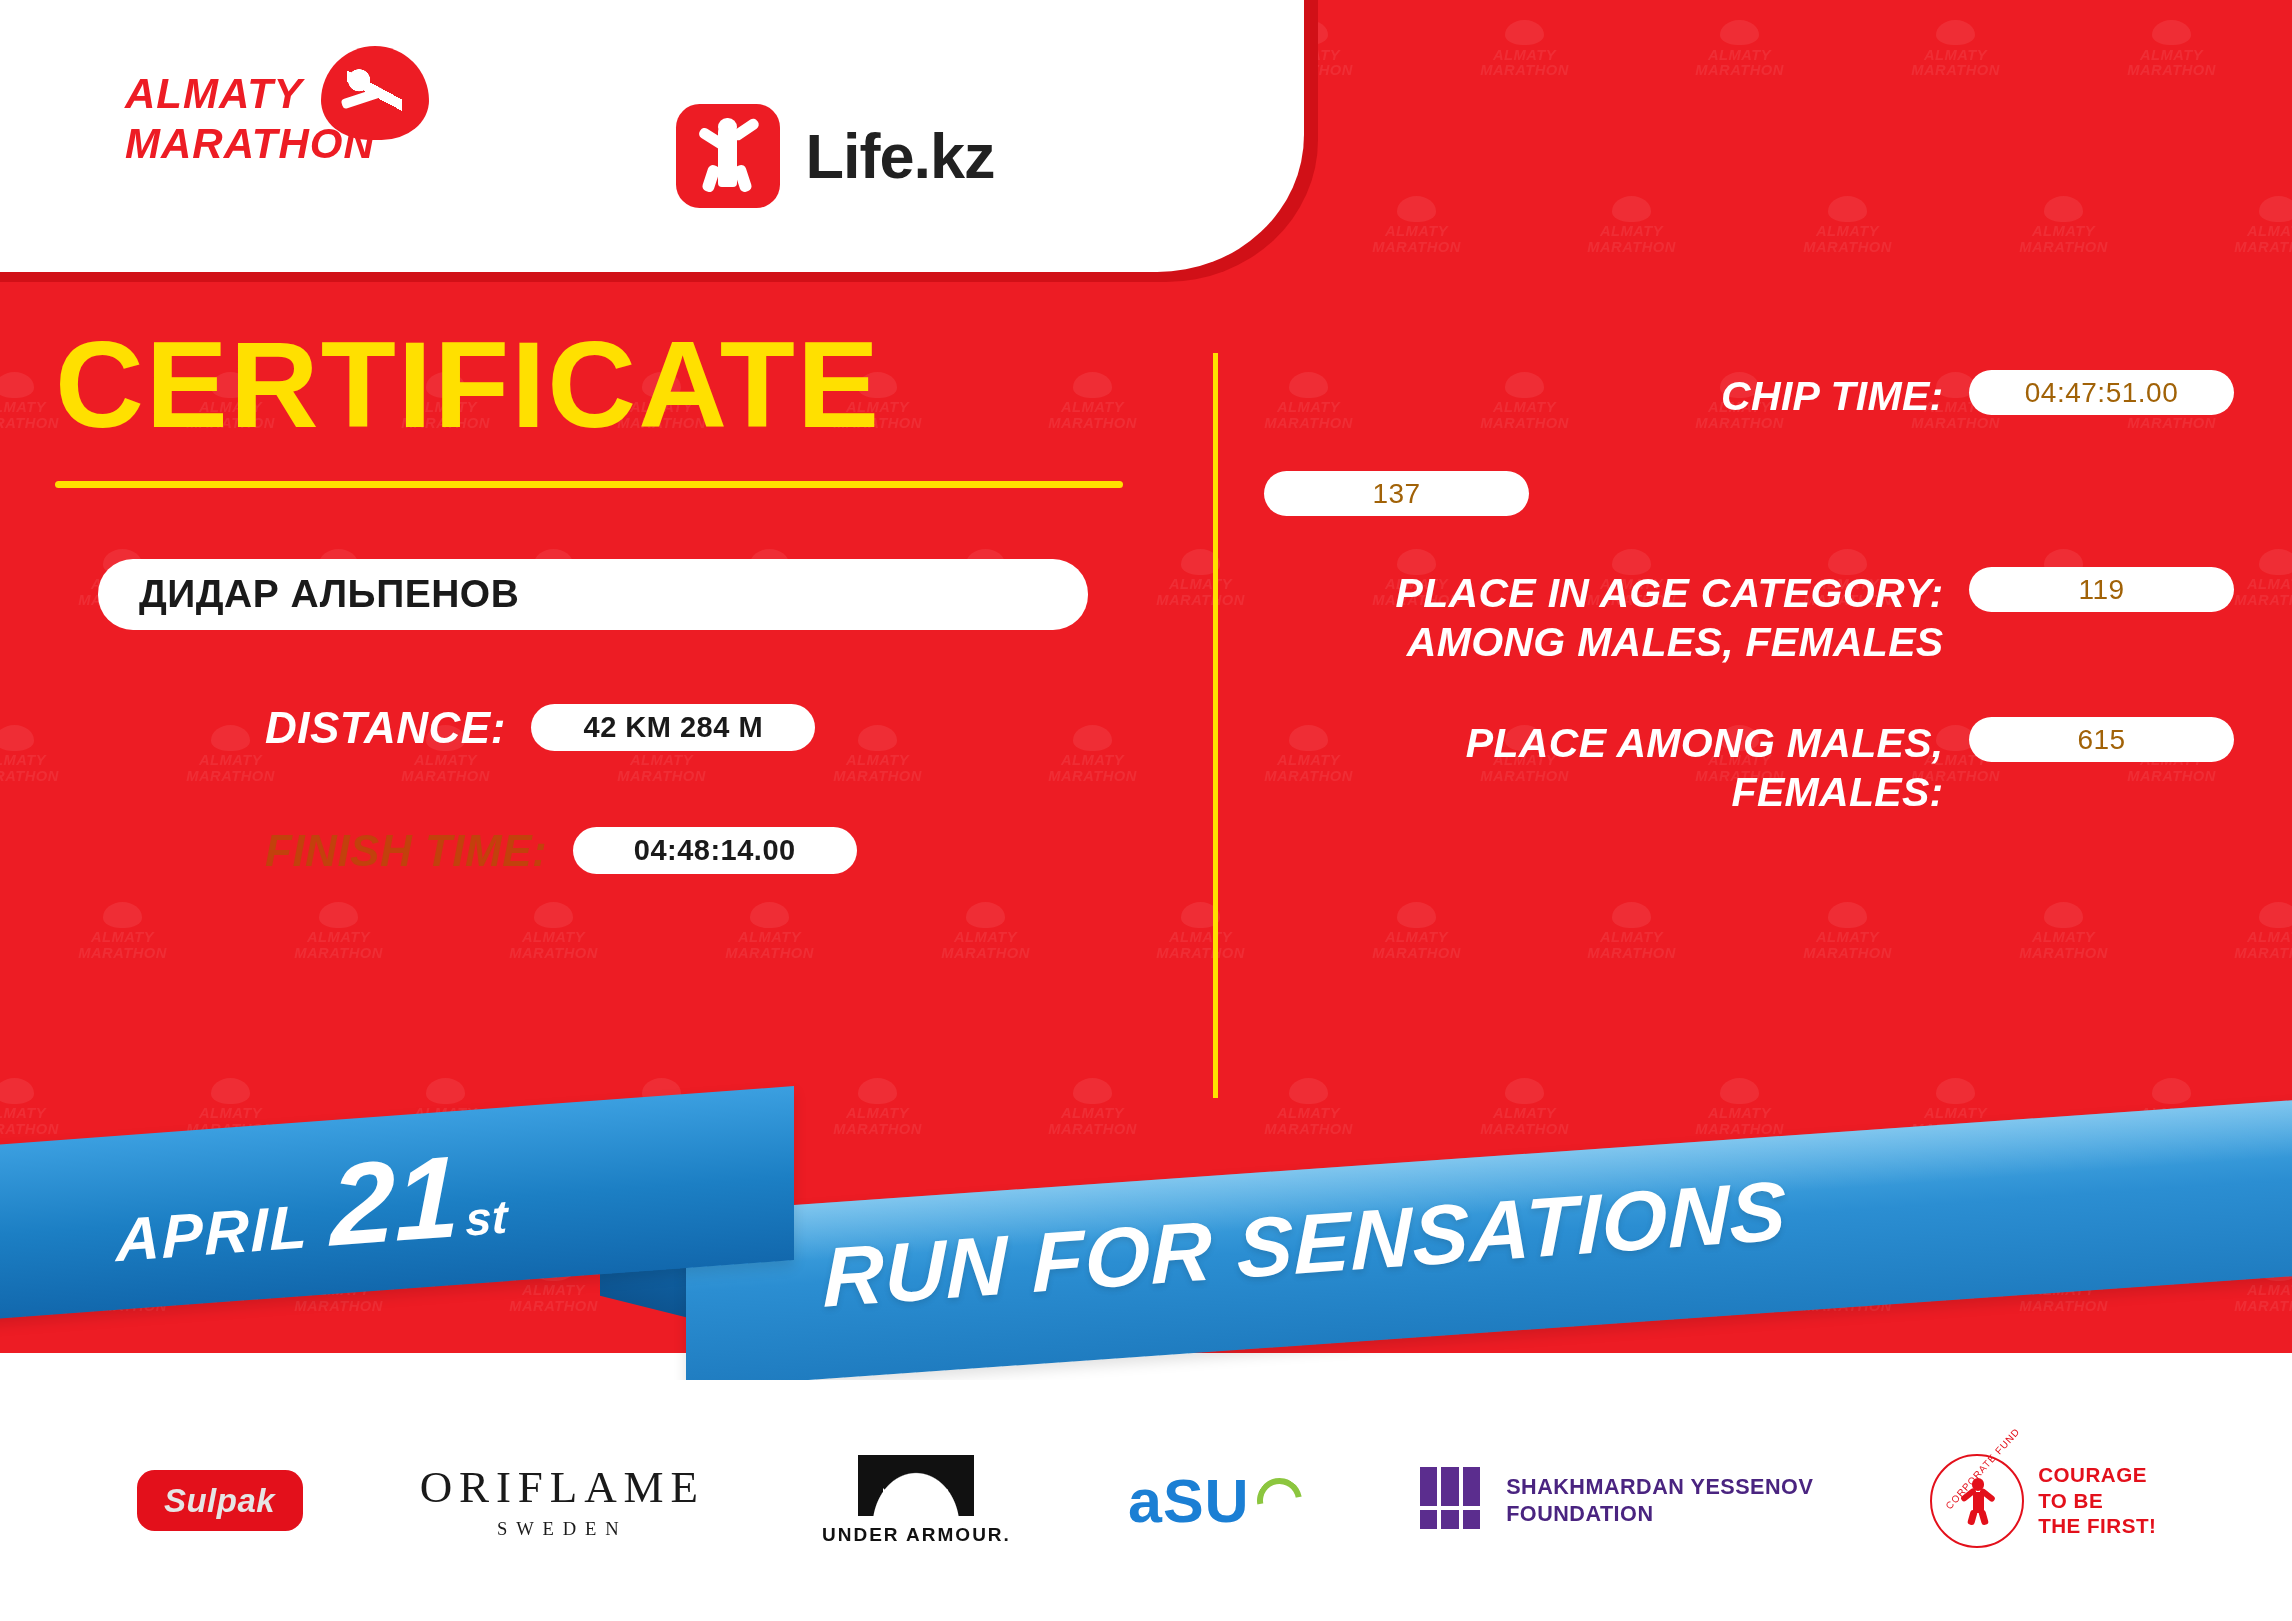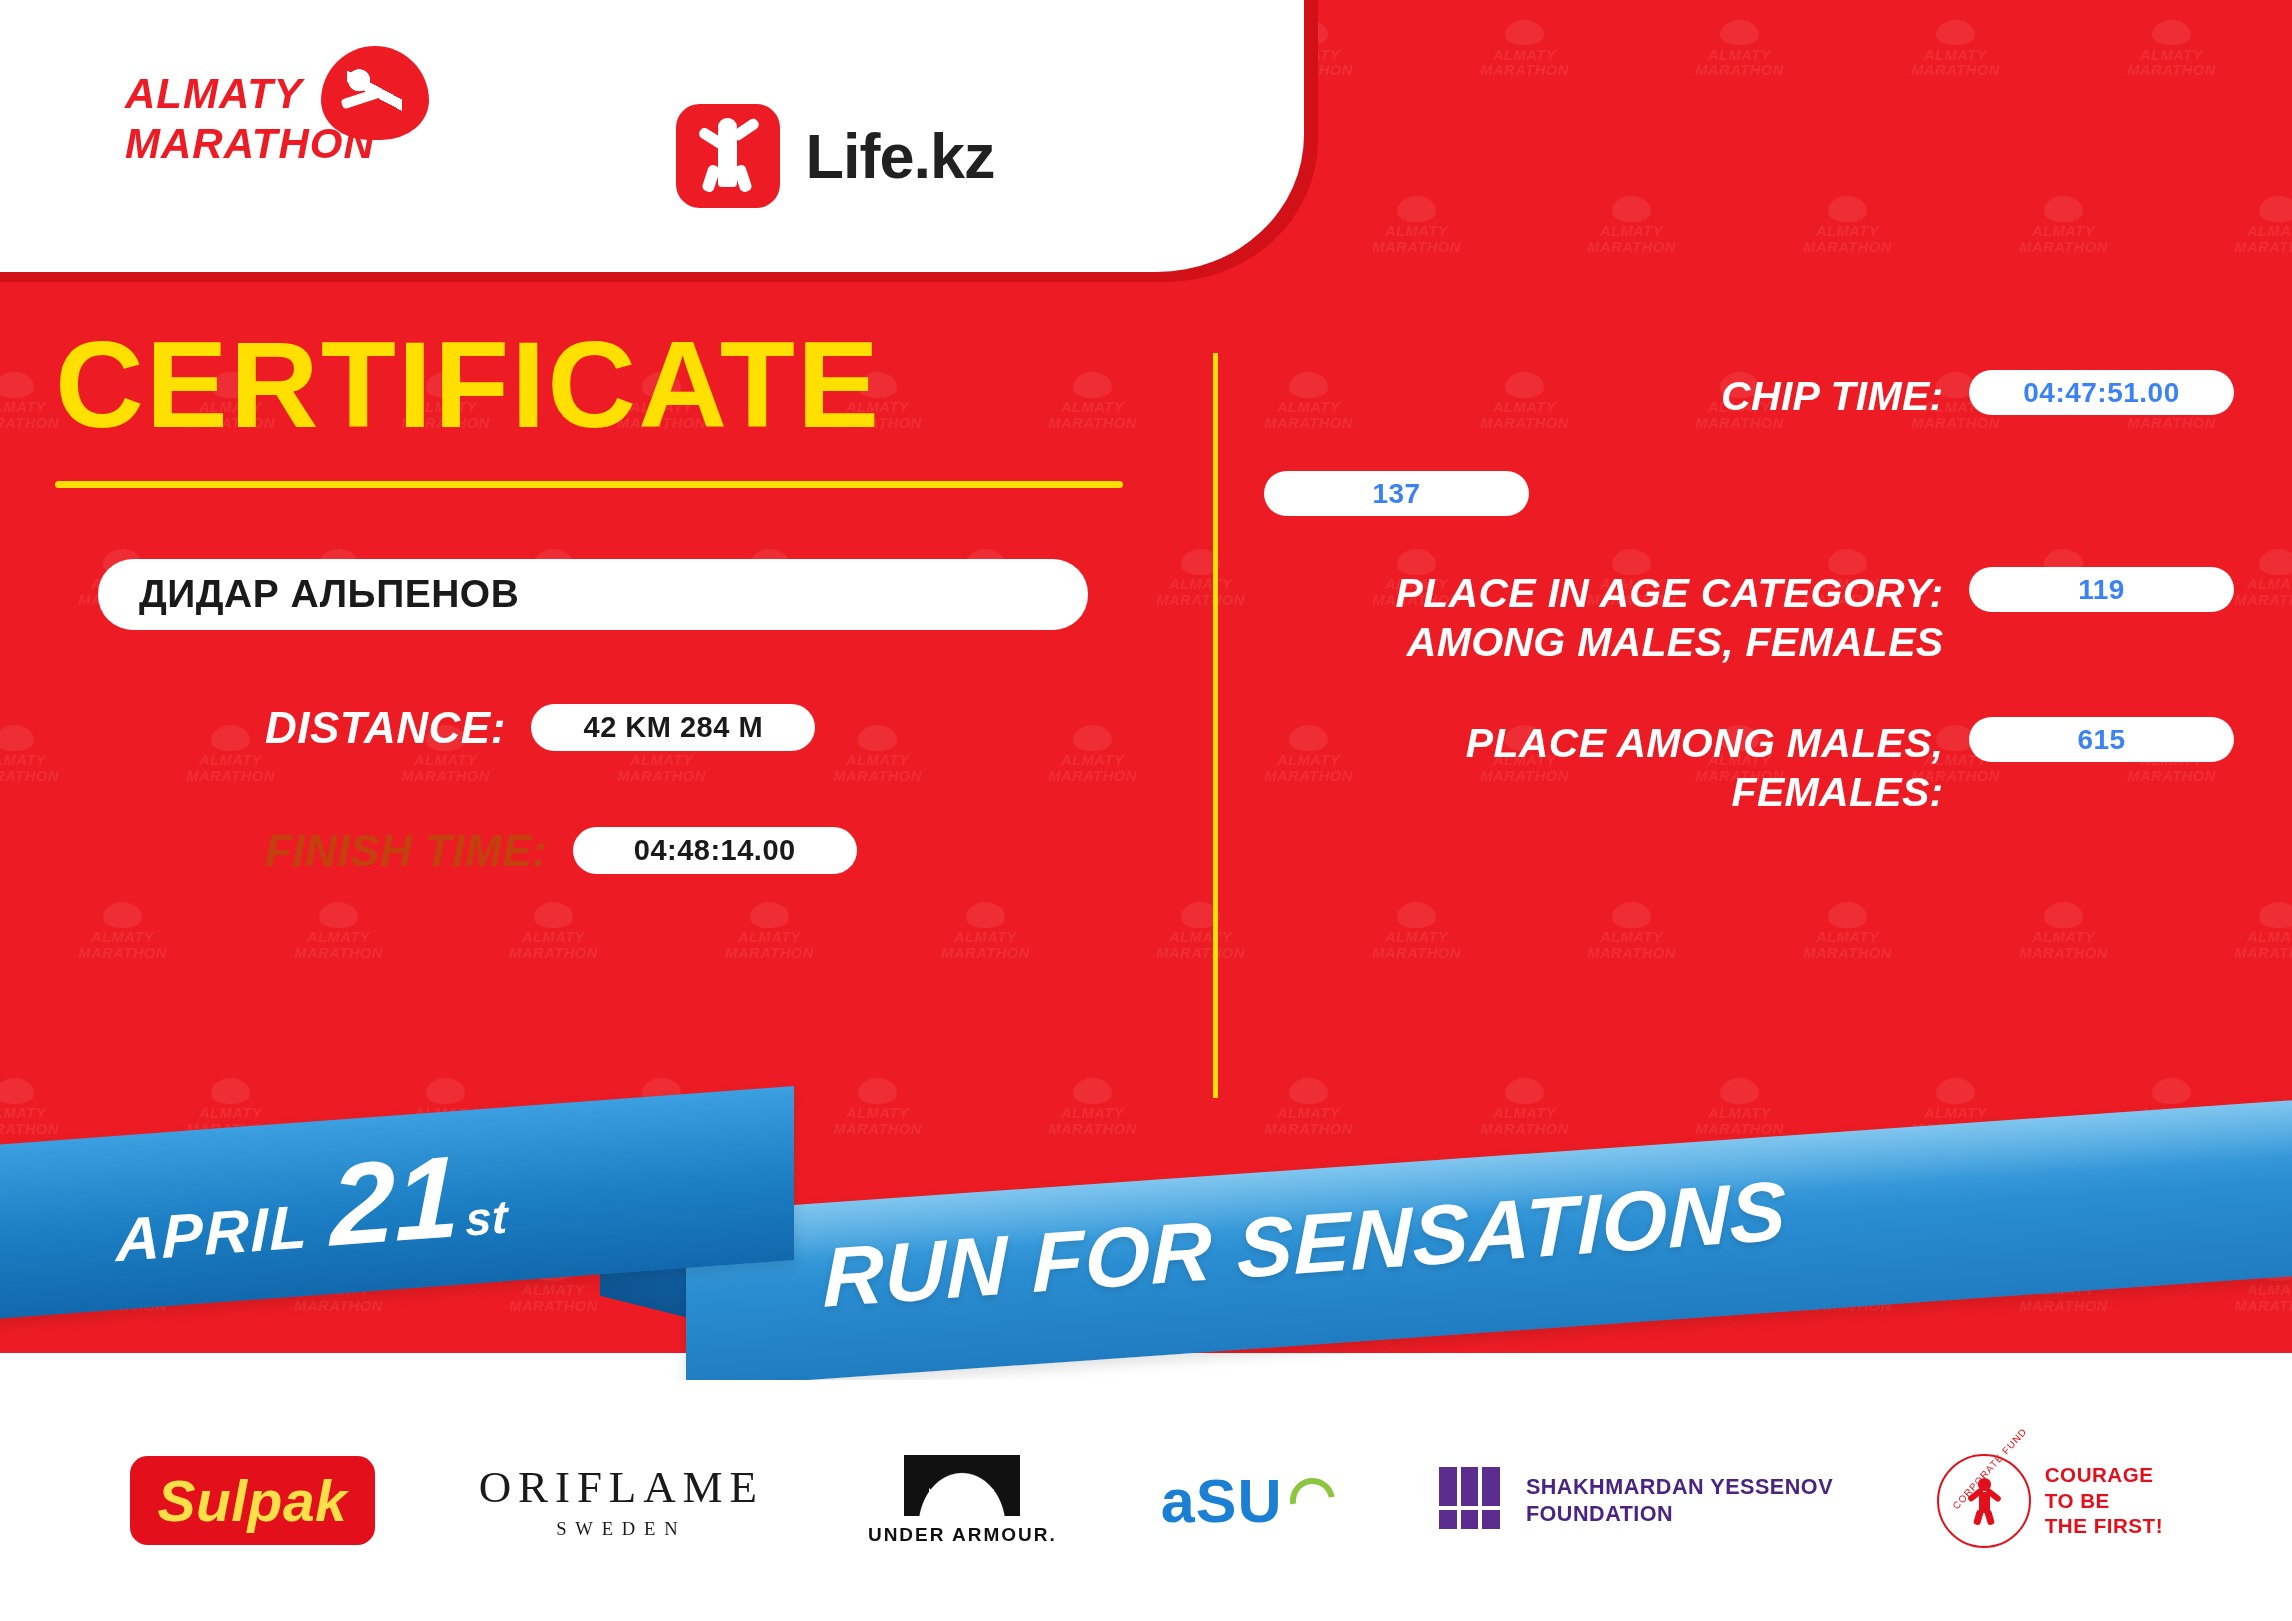--- a/index.html
+++ b/index.html
@@ -335,23 +335,23 @@
   }
   .stat-row .stat-value {
     width: 265px;
     flex: none;
     height: 45px;
     background: #ffffff;
     border-radius: 22.5px;
     display: flex;
     align-items: center;
     justify-content: center;
-    color: #3b82f6;
+    color: #a16207;
     font-size: 28px;
-    font-weight: 700;
+    font-weight: 400;
     letter-spacing: 0.5px;
   }
 
   
   .ribbon-area {
     position: absolute;
     left: 0;
     top: 1098px;
     width: 2293px;
     height: 284px;
@@ -456,22 +456,22 @@
     display: flex;
     align-items: center;
     justify-content: center;
     height: 127px;
   }
 
   .sp-sulpak {
     background: #e3101b;
     border-radius: 17.6px;
     padding: 11.8px 27.4px;
-    color: #fde047;
-    font-size: 57px;
+    color: #e5e5e5;
+    font-size: 33px;
     font-weight: 700;
     font-style: italic;
     letter-spacing: 0.5px;
   }
 
   .sp-sanofi {
     text-align: center;
     color: #2a3f8f;
   }
   .sp-sanofi .mark {

